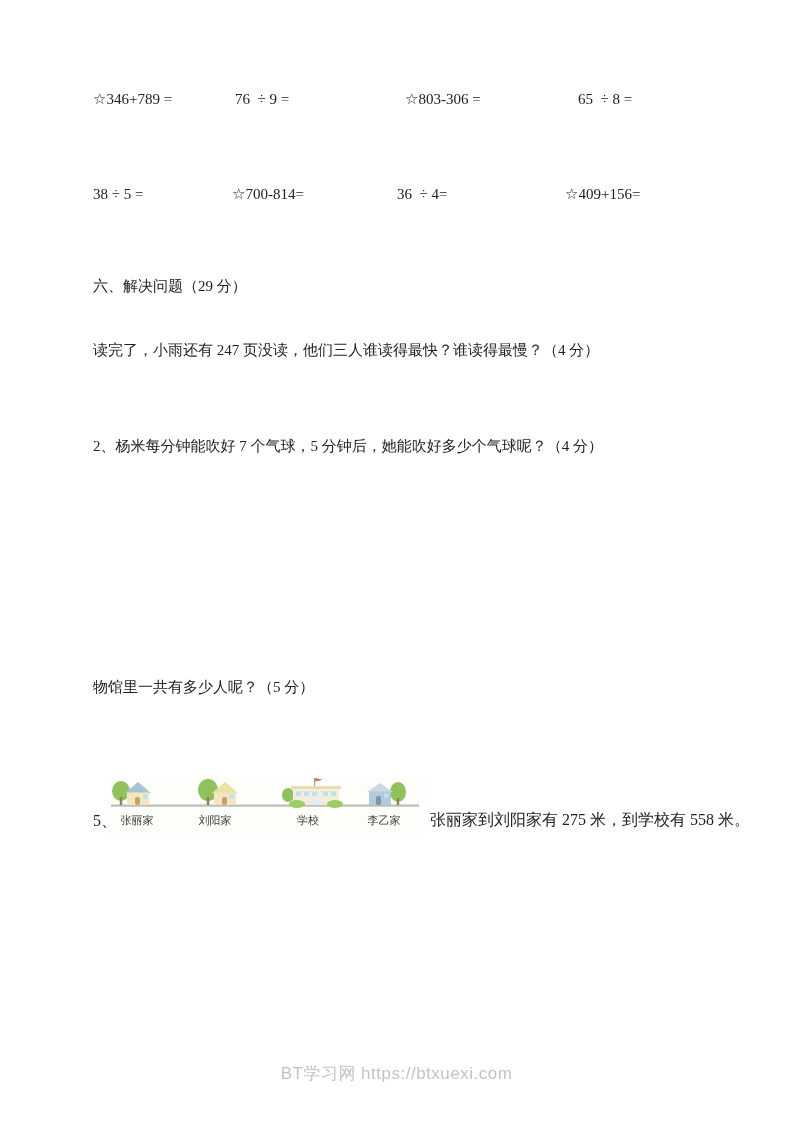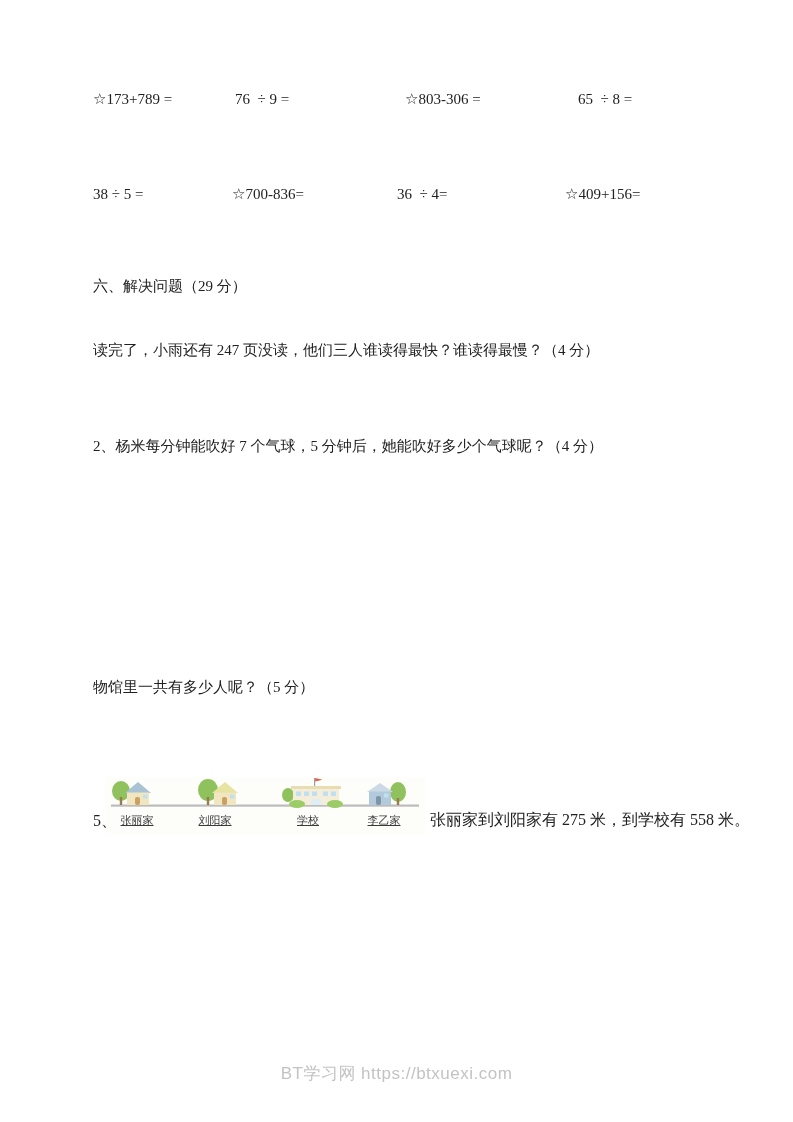--- a/index.html
+++ b/index.html
@@ -32,46 +32,45 @@
   .illu svg { display: block; width: 320px; height: 58px; }
   .illu-label {
     position: absolute;
     top: 814px;
     transform: translateX(-50%);
     font-size: 11px;
     line-height: 13px;
     color: #3a3a3a;
     white-space: pre;
     font-family: "Liberation Serif", "DejaVu Serif", serif;
-    text-decoration: underline;
   }
   .footer {
     position: absolute;
     left: 0;
     right: 0;
     top: 1062px;
     text-align: center;
     font-family: "Liberation Sans", "DejaVu Sans", sans-serif;
     font-size: 17px;
     color: #c3c3c3;
     letter-spacing: 0.5px;
   }
 </style>
 </head>
 <body>
 
 <div class="page">
 
-  <div class="line" style="left:93px;top:89px">☆173+789 =</div>
+  <div class="line" style="left:93px;top:89px">☆346+789 =</div>
   <div class="line" style="left:235px;top:89px">76  ÷ 9 =</div>
   <div class="line" style="left:405px;top:89px">☆803-306 =</div>
   <div class="line" style="left:578px;top:89px">65  ÷ 8 =</div>
 
   <div class="line" style="left:93px;top:184px">38 ÷ 5 =</div>
-  <div class="line" style="left:232px;top:184px">☆700-836=</div>
+  <div class="line" style="left:232px;top:184px">☆700-814=</div>
   <div class="line" style="left:397px;top:184px">36  ÷ 4=</div>
   <div class="line" style="left:565px;top:184px">☆409+156=</div>
 
   <div class="line" style="left:93px;top:276px">六、解决问题（29 分）</div>
 
   <div class="line" style="left:93px;top:340px">读完了，小雨还有 247 页没读，他们三人谁读得最快？谁读得最慢？（4 分）</div>
 
   <div class="line" style="left:93px;top:436px">2、杨米每分钟能吹好 7 个气球，5 分钟后，她能吹好多少个气球呢？（4 分）</div>
 
 

